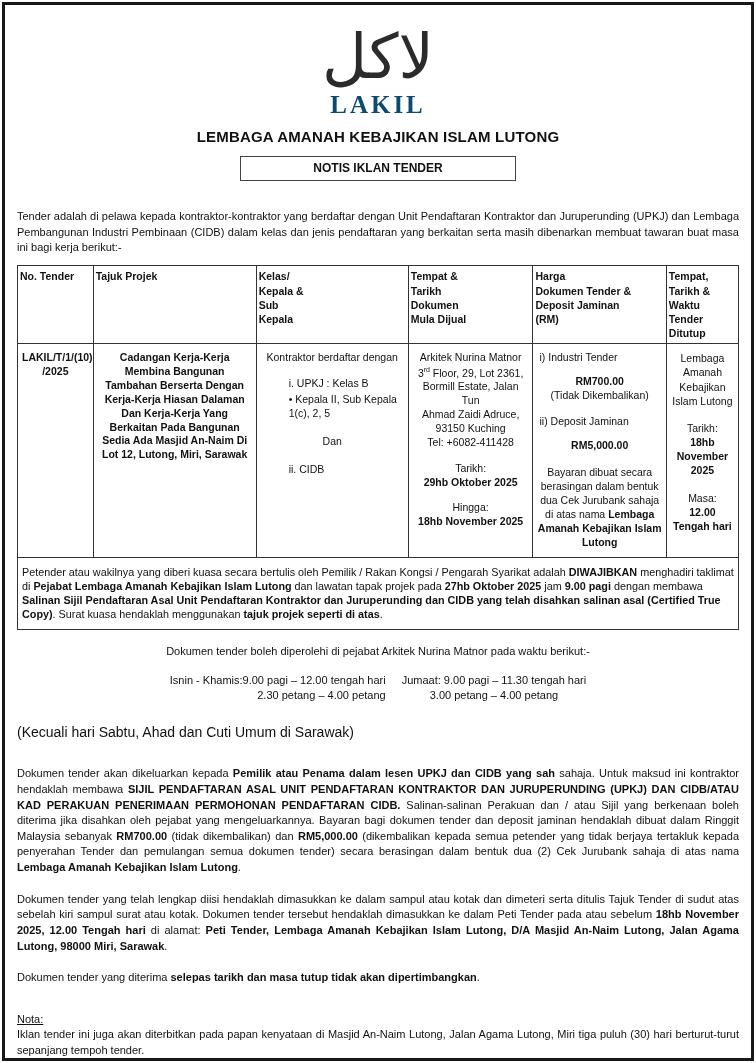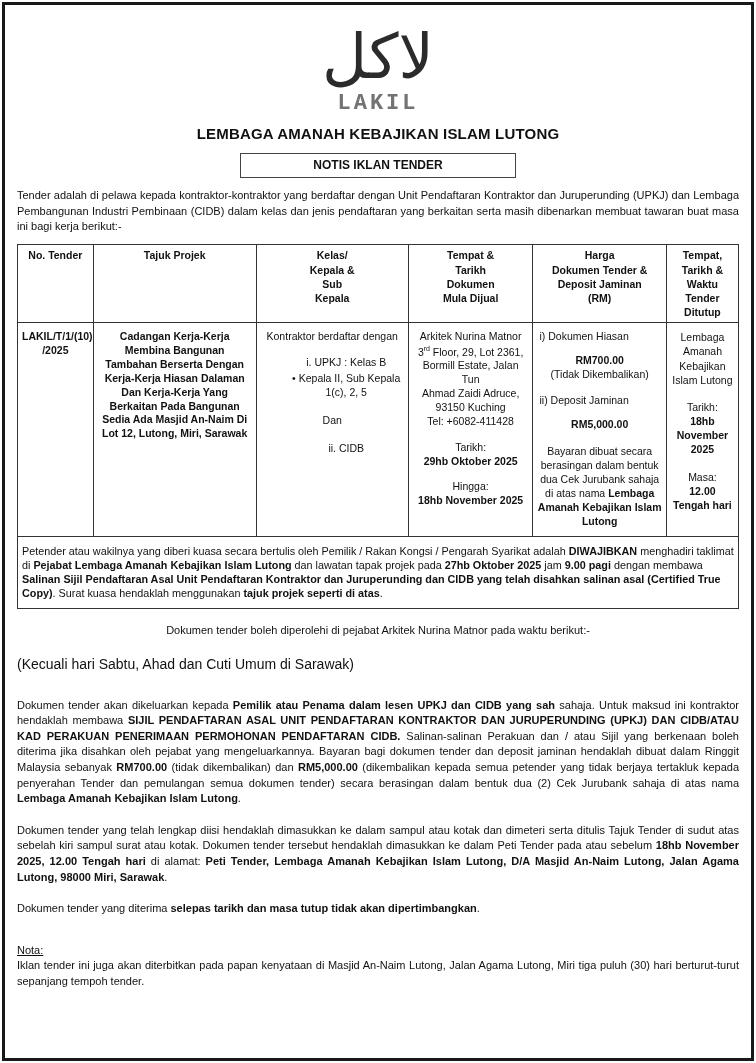--- a/index.html
+++ b/index.html
@@ -19,57 +19,57 @@
     overflow:hidden;
   }
   
   .logo-block { text-align:center; padding-top:10px; }
   .calligraphy {
     font-family:"DejaVu Sans", sans-serif;
     font-size:62px; line-height:1.1; color:#2b2b2b;
     display:inline-block;
   }
   .lakil-text {
-    font-family:Liberation Mono, monospace;
-    font-weight:bold; font-size:22px; letter-spacing:3px;
-    color:#737373; margin-top:0px;
+    font-family:Liberation Serif, serif;
+    font-weight:bold; font-size:25px; letter-spacing:3px;
+    color:#0c4a6e; margin-top:0px;
   }
   
   .org-title {
     text-align:center; font-weight:bold; font-size:15px;
     margin-top:9px; letter-spacing:0.2px;
   }
   .notice-box {
     width:276px; margin:11px auto 0 auto;
     border:1px solid #444;
     text-align:center; font-weight:bold; font-size:12px;
     padding:4px 0 5px 0;
   }
   
   .intro {
-    margin-top:10px; font-size:11px; line-height:1.4;
+    margin-top:28px; font-size:11px; line-height:1.4;
     text-align:justify;
   }
   
   table.tender {
     width:100%; border-collapse:collapse; margin-top:10px;
     font-size:10.5px; table-layout:fixed;
   }
   table.tender th, table.tender td { border:1px solid #333; }
   table.tender th {
-    font-weight:bold; text-align:center; vertical-align:top;
+    font-weight:bold; text-align:left; vertical-align:top;
     white-space:pre-line; line-height:1.35; padding:3px 2px;
   }
   table.tender td { vertical-align:top; padding:7px 4px; line-height:1.32; }
   td.c-no { text-align:center; font-weight:bold; white-space:pre-line; padding-top:10px;margin-top:36px; }
   td.c-tajuk { text-align:center; font-weight:bold; padding-top:10px; line-height:1.38; }
   td.c-kelas { padding-left:6px; padding-right:4px; }
   .k-line { margin-bottom:2px; }
   .tc { text-align:center; }
-  .tl { text-align:center;margin-left:28px; } .gap10 { height:10px; } .gap12 { height:12px; }
+  .tl { text-align:left;margin-left:28px; } .gap10 { height:10px; } .gap12 { height:12px; }
   td.c-dijual { text-align:center; }
   td.c-dijual .pre { white-space:pre-line; }
   sup { font-size:7px; vertical-align:super; }
   .b, .bold { font-weight:bold; }
   td.c-harga { }
   td.c-harga .item { text-align:left; padding-left:2px; }
   td.c-harga .price { text-align:center; font-weight:bold; }
   td.c-harga .pnote { text-align:center; }
   td.c-harga .paynote { text-align:center; margin-top:12px; line-height:1.35; }
   td.c-tutup { text-align:center; }
@@ -166,21 +166,21 @@
 93150 Kuching</div>
           <div>Tel: +6082-411428</div>
           <div class="gap12"></div>
           <div>Tarikh:</div>
           <div class="bold">29hb Oktober 2025</div>
           <div class="gap12"></div>
           <div>Hingga:</div>
           <div class="bold">18hb November 2025</div>
         </td>
         <td class="c-harga">
-          <div class="item">i) Dokumen Hiasan</div>
+          <div class="item">i) Industri Tender</div>
           <div class="gap10"></div>
           <div class="price">RM700.00</div>
           <div class="pnote">(Tidak Dikembalikan)</div>
           <div class="gap12"></div>
           <div class="item">ii) Deposit Jaminan</div>
           <div class="gap10"></div>
           <div class="price">RM5,000.00</div>
           <div class="paynote"><span>Bayaran dibuat secara berasingan dalam bentuk dua Cek Jurubank sahaja di atas nama </span><span class="b">Lembaga Amanah Kebajikan Islam Lutong</span></div>
         </td>
         <td class="c-tutup">
@@ -195,20 +195,30 @@
           </div>
         </td>
       </tr>
       <tr>
         <td class="table-footnote" colspan="6"><span>Petender atau wakilnya yang diberi kuasa secara bertulis oleh Pemilik / Rakan Kongsi / Pengarah Syarikat adalah </span><span class="b">DIWAJIBKAN</span><span> menghadiri taklimat di </span><span class="b">Pejabat Lembaga Amanah Kebajikan Islam Lutong</span><span> dan lawatan tapak projek pada </span><span class="b">27hb Oktober 2025</span><span> jam </span><span class="b">9.00 pagi</span><span> dengan membawa </span><span class="b">Salinan Sijil Pendaftaran Asal Unit Pendaftaran Kontraktor dan Juruperunding dan CIDB yang telah disahkan salinan asal (Certified True Copy)</span><span>. Surat kuasa hendaklah menggunakan </span><span class="b">tajuk projek seperti di atas</span><span>.</span></td>
       </tr>
     </tbody>
   </table>
 
   <div class="hours-heading">Dokumen tender boleh diperolehi di pejabat Arkitek Nurina Matnor pada waktu berikut:-</div>
+  <div class="sched-row">
+    <div class="sched-weekdays">
+      <div>Isnin - Khamis:9.00 pagi – 12.00 tengah hari</div>
+      <div>2.30 petang – 4.00 petang</div>
+    </div>
+    <div class="sched-friday">
+      <div>Jumaat: 9.00 pagi – 11.30 tengah hari</div>
+      <div>3.00 petang – 4.00 petang</div>
+    </div>
+  </div>
   <div class="hours-exception">(Kecuali hari Sabtu, Ahad dan Cuti Umum di Sarawak)</div>
 
   <div class="paras">
     <p class="para"><span>Dokumen tender akan dikeluarkan kepada </span><span class="b">Pemilik atau Penama dalam lesen UPKJ dan CIDB yang sah</span><span> sahaja. Untuk maksud ini kontraktor hendaklah membawa </span><span class="b">SIJIL PENDAFTARAN ASAL UNIT PENDAFTARAN KONTRAKTOR DAN JURUPERUNDING (UPKJ) DAN CIDB/ATAU KAD PERAKUAN PENERIMAAN PERMOHONAN PENDAFTARAN CIDB.</span><span> Salinan-salinan Perakuan dan / atau Sijil yang berkenaan boleh diterima jika disahkan oleh pejabat yang mengeluarkannya. Bayaran bagi dokumen tender dan deposit jaminan hendaklah dibuat dalam Ringgit Malaysia sebanyak </span><span class="b">RM700.00</span><span> (tidak dikembalikan) dan </span><span class="b">RM5,000.00</span><span> (dikembalikan kepada semua petender yang tidak berjaya tertakluk kepada penyerahan Tender dan pemulangan semua dokumen tender) secara berasingan dalam bentuk dua (2) Cek Jurubank sahaja di atas nama </span><span class="b">Lembaga Amanah Kebajikan Islam Lutong</span><span>.</span></p>
     <p class="para"><span>Dokumen tender yang telah lengkap diisi hendaklah dimasukkan ke dalam sampul atau kotak dan dimeteri serta ditulis Tajuk Tender di sudut atas sebelah kiri sampul surat atau kotak. Dokumen tender tersebut hendaklah dimasukkan ke dalam Peti Tender pada atau sebelum </span><span class="b">18hb November 2025, 12.00 Tengah hari</span><span> di alamat: </span><span class="b">Peti Tender, Lembaga Amanah Kebajikan Islam Lutong, D/A Masjid An-Naim Lutong, Jalan Agama Lutong, 98000 Miri, Sarawak</span><span>.</span></p>
     <p class="para"><span>Dokumen tender yang diterima </span><span class="b">selepas tarikh dan masa tutup tidak akan dipertimbangkan</span><span>.</span></p>
   </div>
 
   <div class="nota-block">
     <div class="nota-label">Nota:</div>

